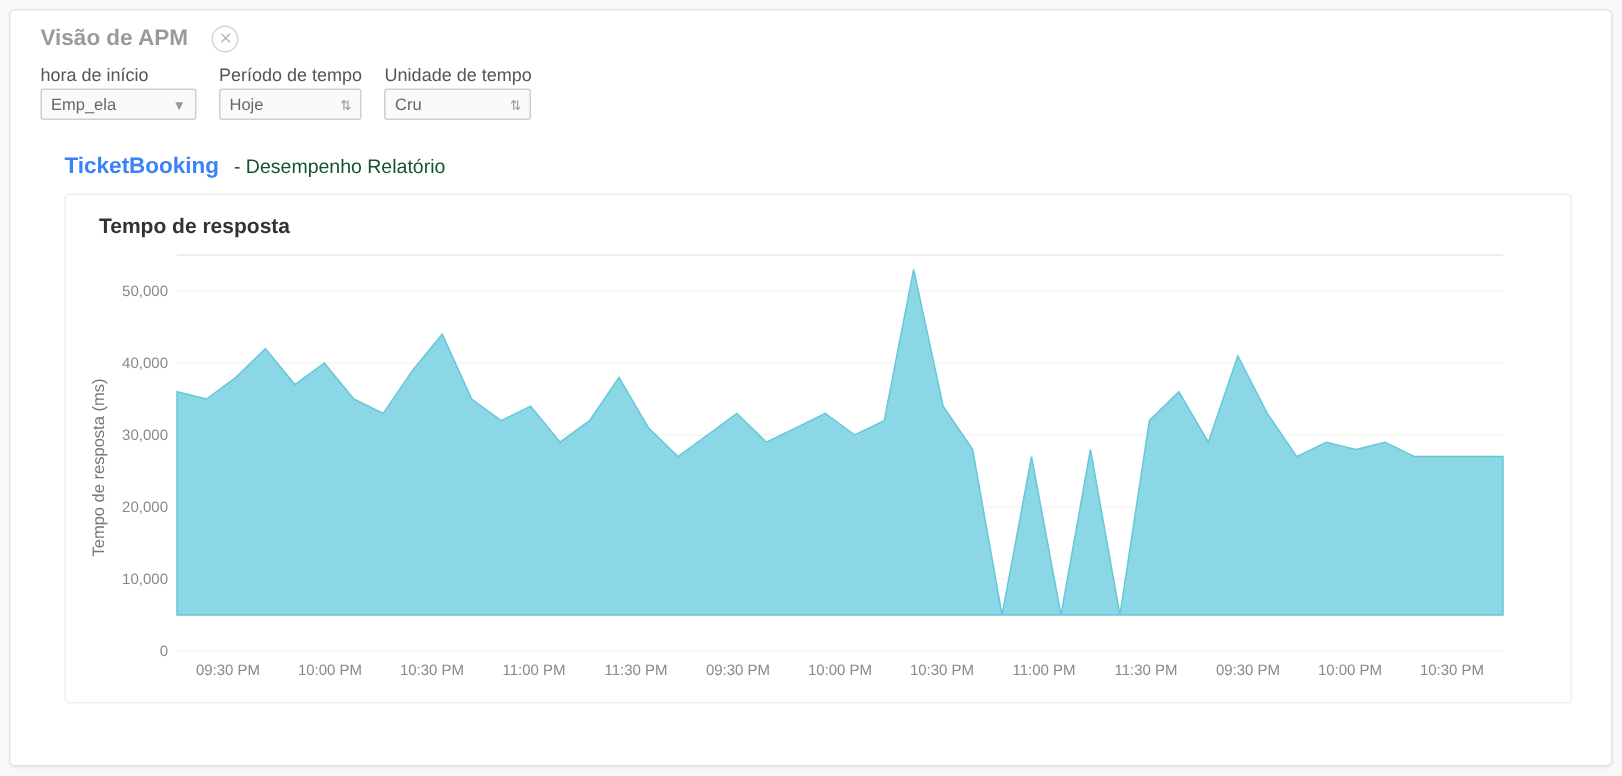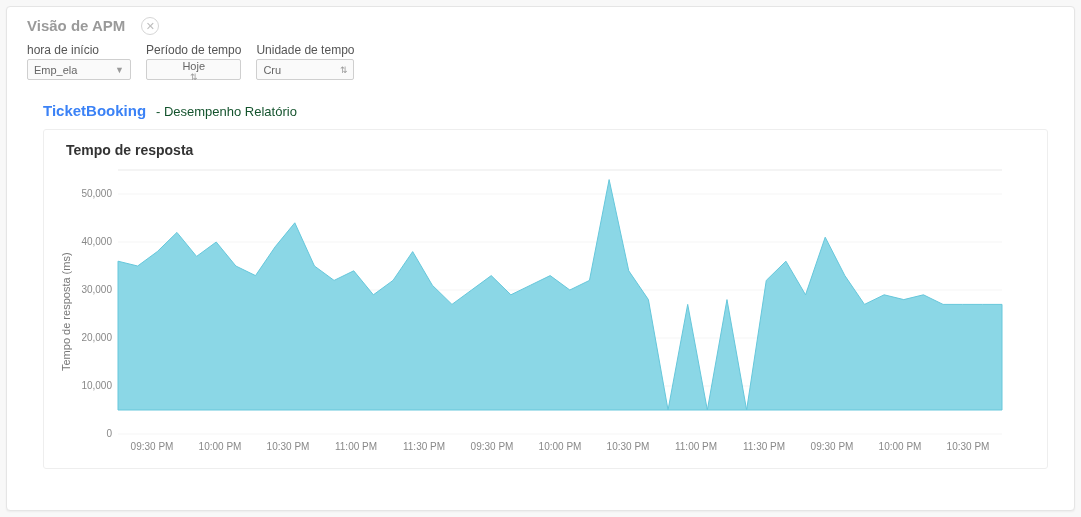--- a/index.html
+++ b/index.html
@@ -5,21 +5,21 @@
   html,body{margin:0;padding:0;font-family:-apple-system,BlinkMacSystemFont,"Segoe UI",Arial,sans-serif;background:#f8f8f8;color:#333;}
   .page{width:1081px;height:517px;box-sizing:border-box;padding:6px;}
   .card{background:#fff;border:1px solid #e5e5e5;border-radius:4px;box-shadow:0 1px 2px rgba(0,0,0,.05);padding:0 0 8px 0;height:100%;box-sizing:border-box;overflow:hidden;}
   .tabs{display:flex;align-items:flex-start;padding:10px 20px 6px 20px;}
   .tab{font-size:15px;font-weight:700;color:#222;margin-right:22px;}
   .tab.inactive{color:#9a9a9a;font-weight:600;}
   .close-icon{display:inline-flex;align-items:center;justify-content:center;width:16px;height:16px;color:#bdbdbd;border:1px solid #d6d6d6;border-radius:50%;font-size:11px;line-height:1;cursor:pointer;margin-left:-6px;}
   .filters{display:flex;padding:2px 20px 10px 20px;gap:15px;}
   .filter label{display:block;font-size:12px;color:#555;margin-bottom:2px;}
   .select{display:flex;align-items:center;justify-content:space-between;border:1px solid #cfcfcf;border-radius:2px;background:#fafafa;height:19px;padding:0 6px;font-size:11px;color:#666;cursor:pointer;min-width:90px;}
-  .select.small{min-width:70px;flex-direction:column;}
+  .select.small{min-width:70px;}
   .select.xs{min-width:46px;text-align:center;}
   .select .caret{color:#9a9a9a;font-size:9px;}
   .report-head{padding:12px 26px 4px 36px;font-size:14px;}
   .report-head .app{font-weight:700;color:#3b82f6;font-size:15px;}
   .report-head .sub{color:#14532d;font-weight:400;font-size:13px;margin-left:6px;}
   .chart-card{margin:6px 26px 0 36px;border:1px solid #eee;border-radius:3px;padding:10px 18px 6px 14px;}
   .chart-title{font-weight:700;font-size:14px;padding:2px 0 4px 8px;}
   .chart-wrap{display:flex;}
   .ylabel{writing-mode:vertical-rl;transform:rotate(180deg);font-size:11px;color:#777;text-align:center;padding:0 2px 0 0;}
   .chart-inner{flex:1;}

